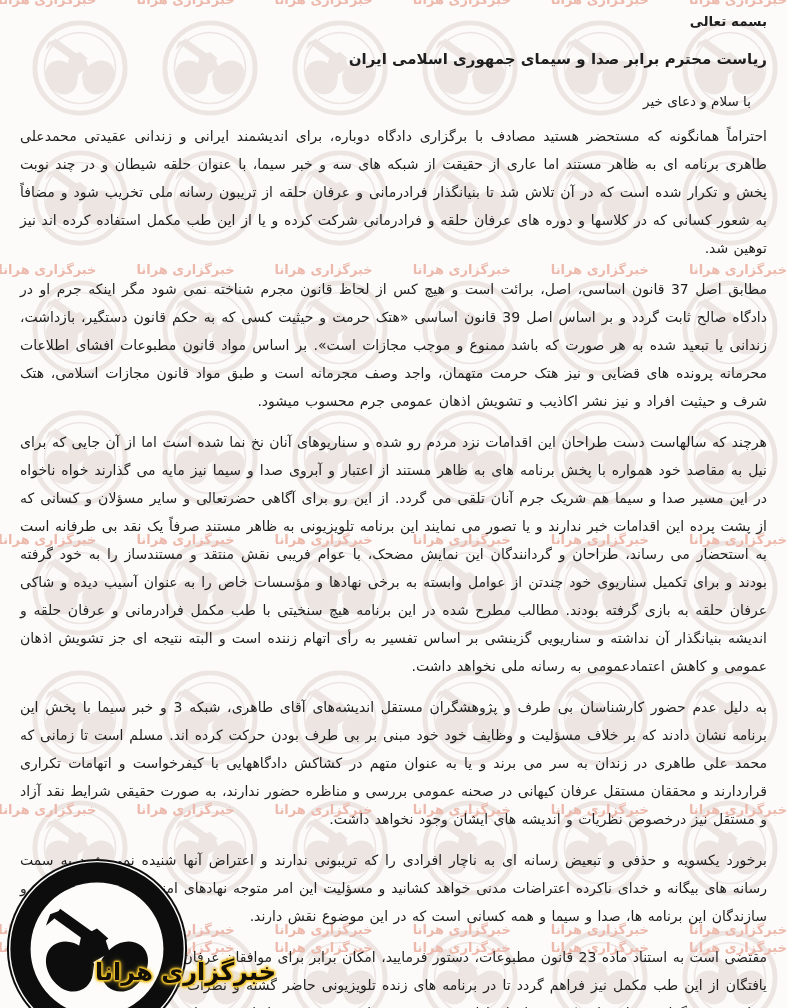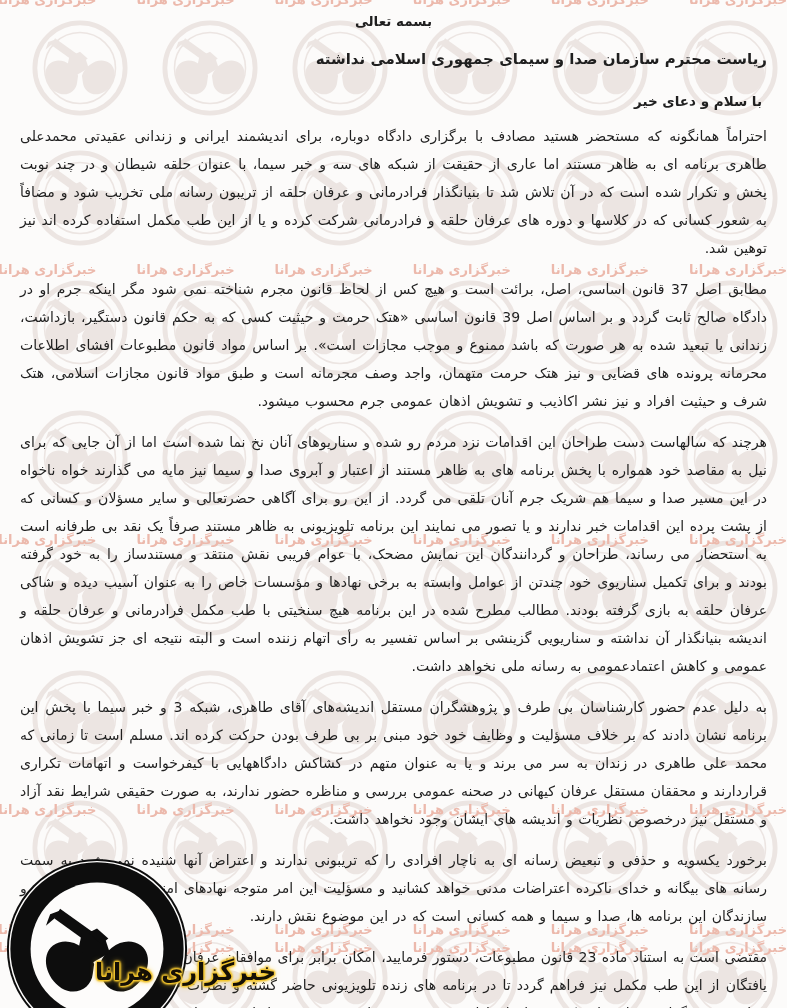--- a/index.html
+++ b/index.html
@@ -12,23 +12,23 @@
   .wm-layer{position:absolute;inset:0;z-index:1;pointer-events:none;}
   .wm-logo{position:absolute;width:96px;height:96px;color:#ece5e2;}
   .wm-textrow{
     position:absolute;left:0;width:100%;display:flex;gap:40px;
     justify-content:flex-start;padding-right:6px;white-space:nowrap;
     color:#ecb9ac;font-size:13px;font-weight:bold;letter-spacing:.5px;
   }
   .wm-textrow span{flex:0 0 auto;}
   
   .content{position:absolute;inset:0;z-index:2;padding:0 20px;box-sizing:border-box;}
-  .bismillah{margin:13px 0 0;text-align:center;font-size:13.5px;font-weight:bold;}
+  .bismillah{margin:13px 0 0;text-align:right;font-size:13.5px;font-weight:bold;}
   .recipient{margin:21px 0 0;text-align:right;font-size:15px;font-weight:bold;}
-  .salutation{margin:25px 5px 0;font-size:13.5px;font-weight:bold;}
+  .salutation{margin:25px 16px 0;font-size:13.5px;font-weight:normal;}
   .body-par{
     margin:13px 0 0;font-size:14px;line-height:28px;
     text-align:justify;text-align-last:right;word-spacing:1px;
   }
   
   .hra-stamp{position:absolute;left:6px;top:858px;width:182px;height:182px;z-index:3;}
   .agency-mark{
     position:absolute;left:95px;top:958px;z-index:4;
     font-size:24px;font-weight:bold;color:#151005;white-space:nowrap;
     text-shadow:0 0 2px #f3c62e,0 0 3px #f3c62e,1px 1px 2px #f3c62e,
@@ -259,21 +259,21 @@
         <span>خبرگزاری هرانا</span>
         <span>خبرگزاری هرانا</span>
         <span>خبرگزاری هرانا</span>
         <span>خبرگزاری هرانا</span>
         <span>خبرگزاری هرانا</span>
       </div>
     </div>
 
   <div class="content">
     <p class="bismillah">بسمه تعالی</p>
-    <p class="recipient">ریاست محترم سازمان صدا و سیمای جمهوری اسلامی نداشته</p>
+    <p class="recipient">ریاست محترم برابر صدا و سیمای جمهوری اسلامی ایران</p>
     <p class="salutation">با سلام و دعای خیر</p>
     <p class="body-par">احتراماً همانگونه که مستحضر هستید مصادف با برگزاری دادگاه دوباره، برای اندیشمند ایرانی و زندانی عقیدتی محمدعلی طاهری برنامه ای به ظاهر مستند اما عاری از حقیقت از شبکه های سه و خبر سیما، با عنوان حلقه شیطان و در چند نوبت پخش و تکرار شده است که در آن تلاش شد تا بنیانگذار فرادرمانی و عرفان حلقه از تریبون رسانه ملی تخریب شود و مضافاً به شعور کسانی که در کلاسها و دوره های عرفان حلقه و فرادرمانی شرکت کرده و یا از این طب مکمل استفاده کرده اند نیز توهین شد.</p>
     <p class="body-par">مطابق اصل 37 قانون اساسی، اصل، برائت است و هیچ کس از لحاظ قانون مجرم شناخته نمی شود مگر اینکه جرم او در دادگاه صالح ثابت گردد و بر اساس اصل 39 قانون اساسی «هتک حرمت و حیثیت کسی که به حکم قانون دستگیر، بازداشت، زندانی یا تبعید شده به هر صورت که باشد ممنوع و موجب مجازات است». بر اساس مواد قانون مطبوعات افشای اطلاعات محرمانه پرونده های قضایی و نیز هتک حرمت متهمان، واجد وصف مجرمانه است و طبق مواد قانون مجازات اسلامی، هتک شرف و حیثیت افراد و نیز نشر اکاذیب و تشویش اذهان عمومی جرم محسوب میشود.</p>
     <p class="body-par">هرچند که سالهاست دست طراحان این اقدامات نزد مردم رو شده و سناریوهای آنان نخ نما شده است اما از آن جایی که برای نیل به مقاصد خود همواره با پخش برنامه های به ظاهر مستند از اعتبار و آبروی صدا و سیما نیز مایه می گذارند خواه ناخواه در این مسیر صدا و سیما هم شریک جرم آنان تلقی می گردد. از این رو برای آگاهی حضرتعالی و سایر مسؤلان و کسانی که از پشت پرده این اقدامات خبر ندارند و یا تصور می نمایند این برنامه تلویزیونی به ظاهر مستند صرفاً یک نقد بی طرفانه است به استحضار می رساند، طراحان و گردانندگان این نمایش مضحک، با عوام فریبی نقش منتقد و مستندساز را به خود گرفته بودند و برای تکمیل سناریوی خود چندتن از عوامل وابسته به برخی نهادها و مؤسسات خاص را به عنوان آسیب دیده و شاکی عرفان حلقه به بازی گرفته بودند. مطالب مطرح شده در این برنامه هیچ سنخیتی با طب مکمل فرادرمانی و عرفان حلقه و اندیشه بنیانگذار آن نداشته و سناریویی گزینشی بر اساس تفسیر به رأی اتهام زننده است و البته نتیجه ای جز تشویش اذهان عمومی و کاهش اعتمادعمومی به رسانه ملی نخواهد داشت.</p>
     <p class="body-par">به دلیل عدم حضور کارشناسان بی طرف و پژوهشگران مستقل اندیشه‌های آقای طاهری، شبکه 3 و خبر سیما با پخش این برنامه نشان دادند که بر خلاف مسؤلیت و وظایف خود خود مبنی بر بی طرف بودن حرکت کرده اند. مسلم است تا زمانی که محمد علی طاهری در زندان به سر می برند و یا به عنوان متهم در کشاکش دادگاههایی با کیفرخواست و اتهامات تکراری قراردارند و محققان مستقل عرفان کیهانی در صحنه عمومی بررسی و مناظره حضور ندارند، به صورت حقیقی شرایط نقد آزاد و مستقل نیز درخصوص نظریات و اندیشه های ایشان وجود نخواهد داشت.</p>
     <p class="body-par">برخورد یکسویه و حذفی و تبعیض رسانه ای به ناچار افرادی را که تریبونی ندارند و اعتراض آنها شنیده نمی شود به سمت رسانه های بیگانه و خدای ناکرده اعتراضات مدنی خواهد کشانید و مسؤلیت این امر متوجه نهادهای امنیتی، سفارش دهندگان و سازندگان این برنامه ها، صدا و سیما و همه کسانی است که در این موضوع نقش دارند.</p>
     <p class="body-par">مقتضی است به استناد ماده 23 قانون مطبوعات، دستور فرمایید، امکان برابر برای موافقان عرفان حلقه و فرادرمانی و درمان یافتگان از این طب مکمل نیز فراهم گردد تا در برنامه های زنده تلویزیونی حاضر گشته و نظرات خود را بیان نمایند و مستند جوابیه پژوهشگران عرفان حلقه که به سازمان ارائه شده نیز در همان وضعیت و شرایط و در همان شبکه ها پخش گردد.</p>
 
   </div>
 

